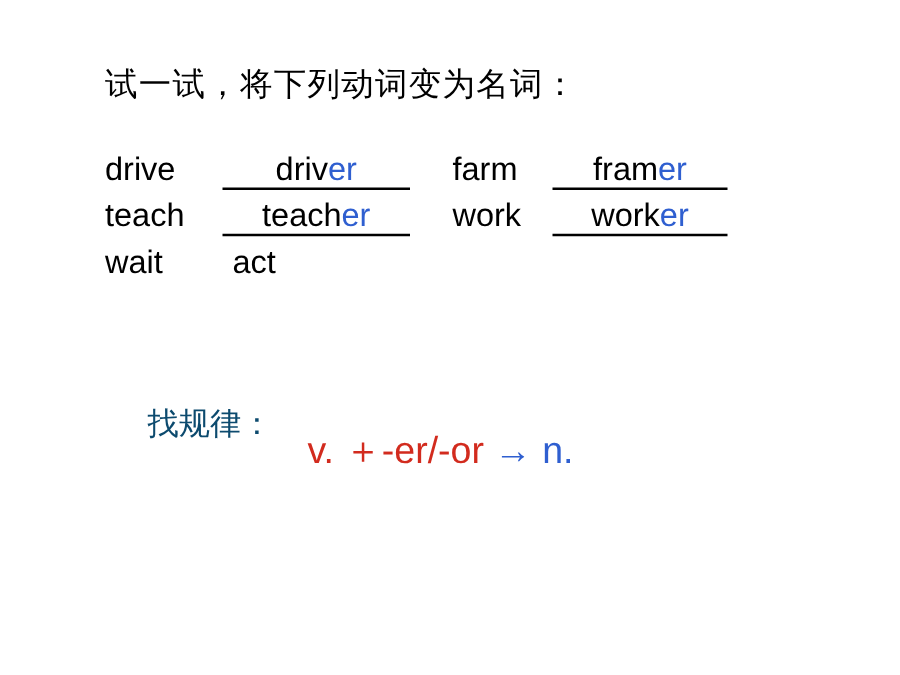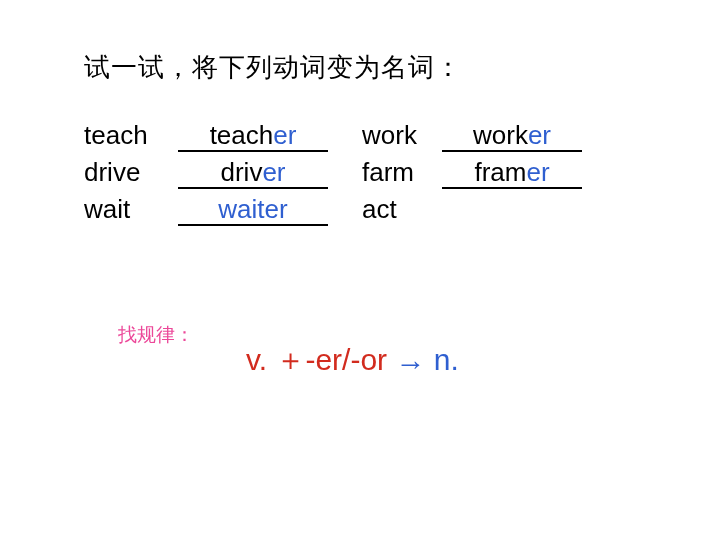--- a/index.html
+++ b/index.html
@@ -67,22 +67,22 @@
 
   .stem { color: #000000; }
   .suffix { color: #2f5fd0; }
   .blue { color: #2f5fd0; }
 
   
   .rule-label {
     position: absolute;
     left: 118px;
     top: 322px;
-    font-size: 19px;
-    color: #ec4899;
+    font-size: 25px;
+    color: #0c4a6e;
     white-space: nowrap;
   }
   .rule-formula {
     position: absolute;
     left: 246px;
     top: 340px;
     font-size: 30px;
     color: #d22b1e;
     white-space: nowrap;
   }
@@ -93,36 +93,35 @@
 </head>
 <body>
 
 <div class="slide">
 
   <div class="title">试一试，将下列动词变为名词：</div>
 
   <div class="word-grid">
 
     <div class="row">
+      <div class="cell-verb col1-verb">drive</div>
+      <div class="cell-noun col1-noun"><span class="stem">driv</span><span class="suffix">er</span></div>
+      <div class="cell-verb col2-verb">farm</div>
+      <div class="cell-noun col2-noun"><span class="stem">fram</span><span class="suffix">er</span></div>
+    </div>
+
+    <div class="row">
       <div class="cell-verb col1-verb">teach</div>
       <div class="cell-noun col1-noun"><span class="stem">teach</span><span class="suffix">er</span></div>
       <div class="cell-verb col2-verb">work</div>
       <div class="cell-noun col2-noun"><span class="stem">work</span><span class="suffix">er</span></div>
     </div>
 
     <div class="row">
-      <div class="cell-verb col1-verb">drive</div>
-      <div class="cell-noun col1-noun"><span class="stem">driv</span><span class="suffix">er</span></div>
-      <div class="cell-verb col2-verb">farm</div>
-      <div class="cell-noun col2-noun"><span class="stem">fram</span><span class="suffix">er</span></div>
-    </div>
-
-    <div class="row">
       <div class="cell-verb col1-verb">wait</div>
-      <div class="cell-noun col1-noun"><span class="stem blue">wait</span><span class="suffix">er</span></div>
       <div class="cell-verb col2-verb">act</div>
     </div>
 
   </div>
 
   <div class="rule-label">找规律：</div>
 
   <div class="rule-formula"><span>v. ＋-er/-or</span><span class="arrow-n"> → </span><span class="arrow-n">n.</span></div>
 
 </div>

